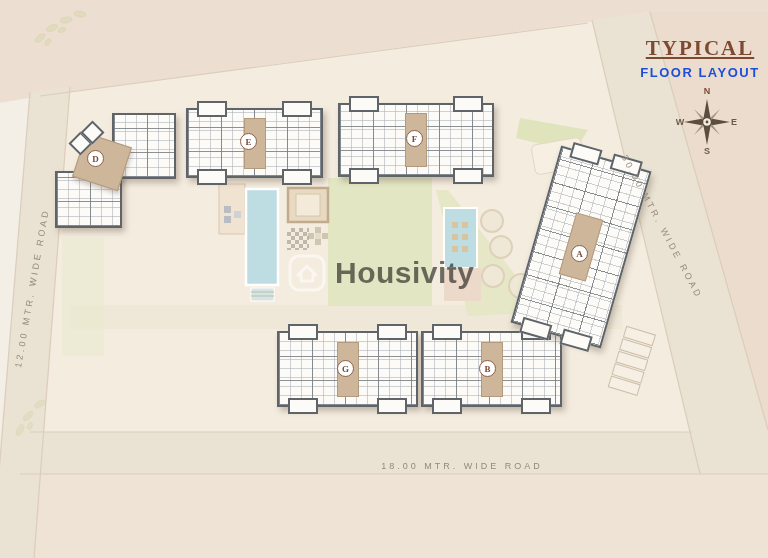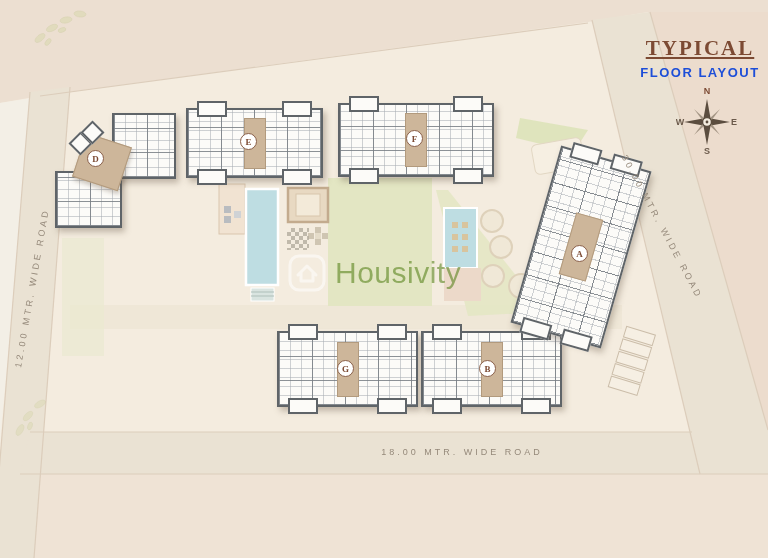--- a/index.html
+++ b/index.html
@@ -44,35 +44,35 @@
 
   
   #checker{position:absolute;z-index:1;left:287px;top:228px;width:22px;height:22px;opacity:.8;
         background:repeating-conic-gradient(#b3ac9e 0% 25%, transparent 0% 50%) 0 0/8px 8px;}
 
   
   .road-label{position:absolute;z-index:6;width:220px;text-align:center;
         font-size:9px;letter-spacing:3px;color:#95897a;white-space:nowrap;}
   #road-left-label{left:-78px;top:283px;transform:rotate(-80deg);}
   #road-right-label{left:552px;top:222px;transform:rotate(62deg);}
-  #road-bottom-label{left:352px;top:447px;}
+  #road-bottom-label{left:352px;top:461px;}
 
   
   #header{position:absolute;z-index:6;left:634px;top:36px;width:132px;text-align:center;}
   #title-main{font-family:"Liberation Serif",serif;font-weight:bold;font-size:21px;
         letter-spacing:2px;color:#7c4a33;text-decoration:underline;}
   #title-sub{margin-top:4px;font-size:13px;font-weight:600;letter-spacing:1.5px;color:#1d4ed8;}
   #compass{position:absolute;z-index:6;left:676px;top:84px;}
   .compass-letter{font-family:"Liberation Sans",sans-serif;font-size:9px;font-weight:bold;fill:#6b5a4b;}
   .compass-letter.north{fill:#7c4a33;}
 
   
   #watermark{position:absolute;z-index:7;left:288px;top:254px;display:flex;align-items:center;
         gap:9px;opacity:.55;pointer-events:none;}
-  #watermark-text{color:#4d7c0f;font-size:30px;font-weight:normal;letter-spacing:.5px;}
+  #watermark-text{color:#000000;font-size:30px;font-weight:bold;letter-spacing:.5px;}
 </style>
 </head>
 <body>
 
 <div id="stage">
 
   <svg id="basemap" width="768" height="558" viewBox="0 0 768 558">
     <rect width="768" height="558" fill="#f4ecdf"></rect>
 
     <polygon points="0,0 768,0 768,12 648,12 588,22 40,96 0,103" fill="#ecdfd1"></polygon>

